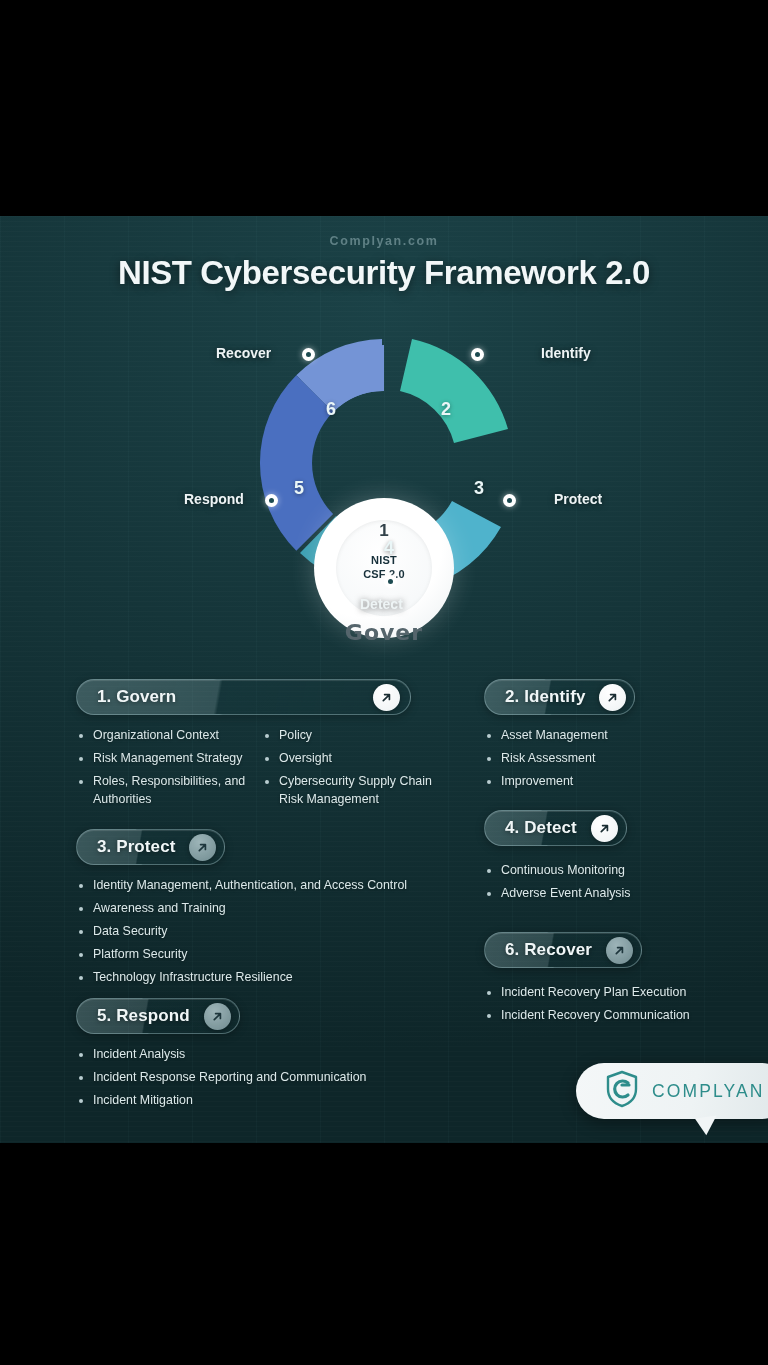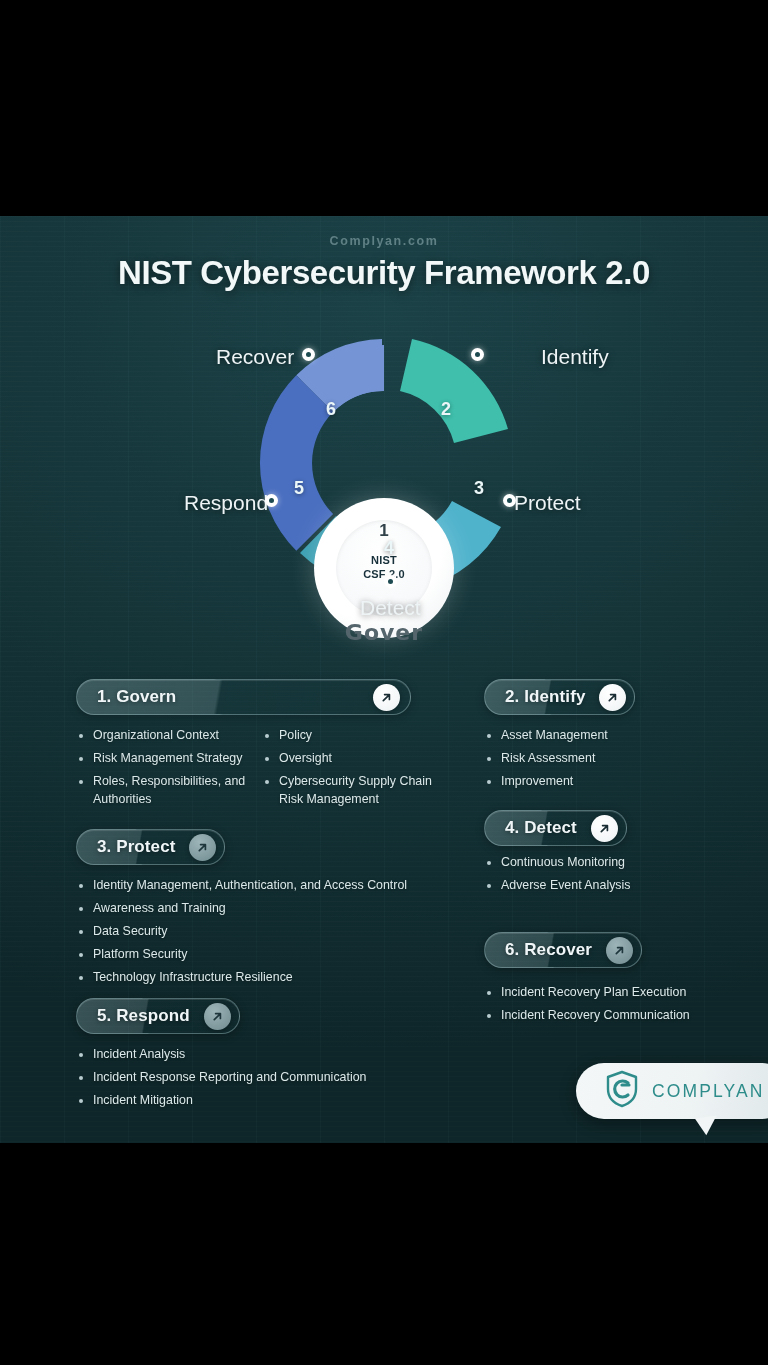--- a/index.html
+++ b/index.html
@@ -52,21 +52,21 @@
   .hub-num{
     position:absolute; left:384px; top:200px; transform:translateX(-50%);
     font-size:17px; font-weight:600; color:#32424a;
   }
   .hub-gov{
     position:absolute; left:384px; top:299px; transform:translateX(-50%);
     font-size:22px; font-weight:600; color:#55656c; letter-spacing:1px;
     font-family:"DejaVu Sans", sans-serif;
   }
 
-  .wlabel{ position:absolute; color:#eef4f5; font-size:21px; font-weight:400;
+  .wlabel{ position:absolute; color:#eef4f5; font-size:14px; font-weight:700;
            white-space:nowrap; text-shadow:0 1px 6px rgba(0,0,0,.55); }
   .wdot{ position:absolute; width:13px; height:13px; border-radius:50%;
          background:#fff; box-shadow:0 0 6px rgba(255,255,255,.55); }
   .wdot::after{ content:""; position:absolute; left:3.6px; top:3.6px;
                 width:5.8px; height:5.8px; border-radius:50%; background:#1d4b51; }
   .wnum{ position:absolute; color:#eaf6f7; font-size:18px; font-weight:600;
          text-shadow:0 1px 4px rgba(0,0,0,.4); }
 
   
   .col-left  { position:absolute; left:76px;  width:360px; }
@@ -156,21 +156,21 @@
           <span>CSF 2.0</span>
         </div>
       </div>
       <div class="hub-num">1</div>
       <div class="hub-gov">Gover</div>
 
       <div class="wlabel" style="left:497px; top:24px;margin-left:44px;">Identify</div>
       <div class="wdot" style="left:471px; top:27px;"></div>
       <div class="wnum" style="left:441px; top:78px;">2</div>
 
-      <div class="wlabel" style="left:514px; top:170px;">Protect</div>
+      <div class="wlabel" style="left:554px; top:170px;">Protect</div>
       <div class="wdot" style="left:503px; top:173px;"></div>
       <div class="wnum" style="left:474px; top:157px;">3</div>
 
       <div class="wlabel" style="left:360px; top:275px;">Detect</div>
       <div class="wdot" style="left:384px; top:254px;"></div>
       <div class="wnum" style="left:384px; top:217px;">4</div>
 
       <div class="wlabel" style="left:184px; top:170px;">Respond</div>
       <div class="wdot" style="left:265px; top:173px;"></div>
       <div class="wnum" style="left:294px; top:157px;">5</div>
@@ -255,21 +255,21 @@
 
     <div class="col-right" style="top:594px;">
       <div class="pill">
         <span class="lbl">4. Detect</span>
         <span class="arrow">
           <svg width="13" height="13" viewBox="0 0 13 13">
               <path d="M3.3 9.7 L9.2 3.8 M4.6 3.6 H9.4 V8.4" stroke="#1b2e33" stroke-width="1.7" fill="none" stroke-linecap="round" stroke-linejoin="round"></path>
             </svg>
         </span>
       </div>
-      <ul class="bul" style="margin-top:8px;">
+      <ul class="bul" style="margin-top:16px;">
         <li>Continuous Monitoring</li>
         <li>Adverse Event Analysis</li>
       </ul>
     </div>
 
     <div class="col-right" style="top:716px;">
       <div class="pill">
         <span class="lbl">6. Recover</span>
         <span class="arrow dim">
           <svg width="13" height="13" viewBox="0 0 13 13">

